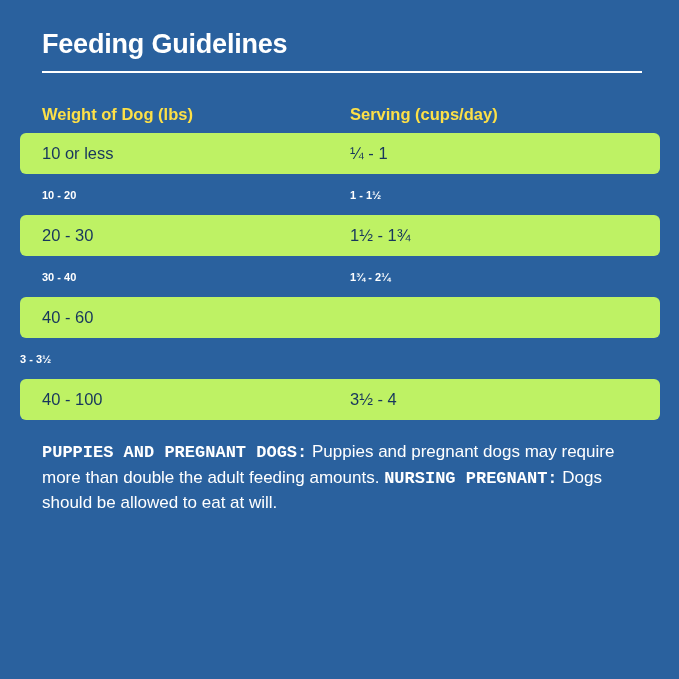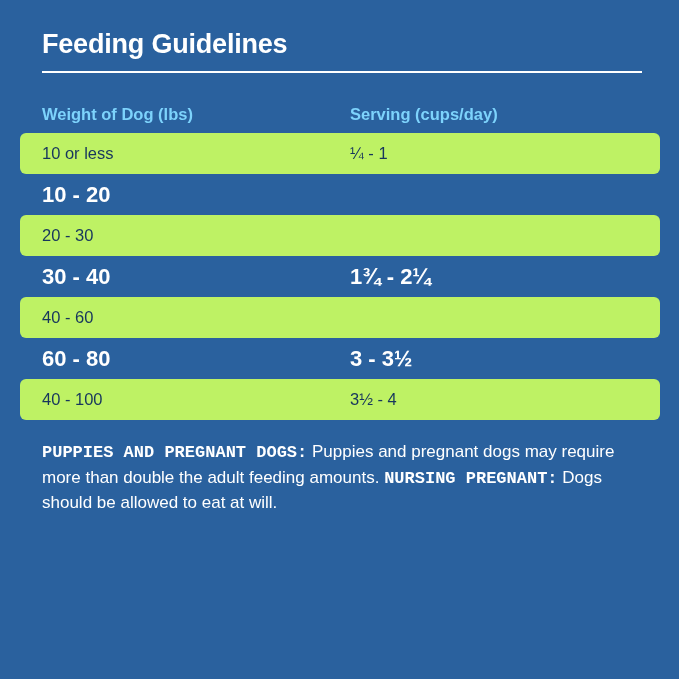--- a/index.html
+++ b/index.html
@@ -71,29 +71,29 @@
     width: 330px;
     padding-left: 22px;
   }
   .cell.c2 {
     flex: 1;
     padding-left: 0px;
   }
   .row.header .cell {
     font-size: 16.5px;
     font-weight: bold;
-    color: #7dd3fc;
+    color: #fde047;
   }
   .row.white .cell {
     font-size: 16.5px;
     font-weight: normal;
     color: #17365d;
   }
   .row.blue .cell {
-    font-size: 22px;
+    font-size: 11px;
     font-weight: bold;
     color: #ffffff;
   }
   .footer {
     position: absolute;
     left: 42px;
     top: 440px;
     width: 600px;
     font-size: 17px;
     line-height: 1.45;
@@ -120,37 +120,38 @@
       <div class="cell c2">Serving (cups/day)</div>
     </div>
 
     <div class="row white">
       <div class="cell c1">10 or less</div>
       <div class="cell c2">¼ - 1</div>
     </div>
 
     <div class="row blue">
       <div class="cell c1">10 - 20</div>
+      <div class="cell c2">1 - 1½</div>
     </div>
 
     <div class="row white">
       <div class="cell c1">20 - 30</div>
+      <div class="cell c2">1½ - 1¾</div>
     </div>
 
     <div class="row blue">
       <div class="cell c1">30 - 40</div>
       <div class="cell c2">1¾ - 2¼</div>
     </div>
 
     <div class="row white">
       <div class="cell c1">40 - 60</div>
     </div>
 
     <div class="row blue">
-      <div class="cell c1">60 - 80</div>
       <div class="cell c2">3 - 3½</div>
     </div>
 
     <div class="row white">
       <div class="cell c1">40 - 100</div>
       <div class="cell c2">3½ - 4</div>
     </div>
 
   </div>
 

